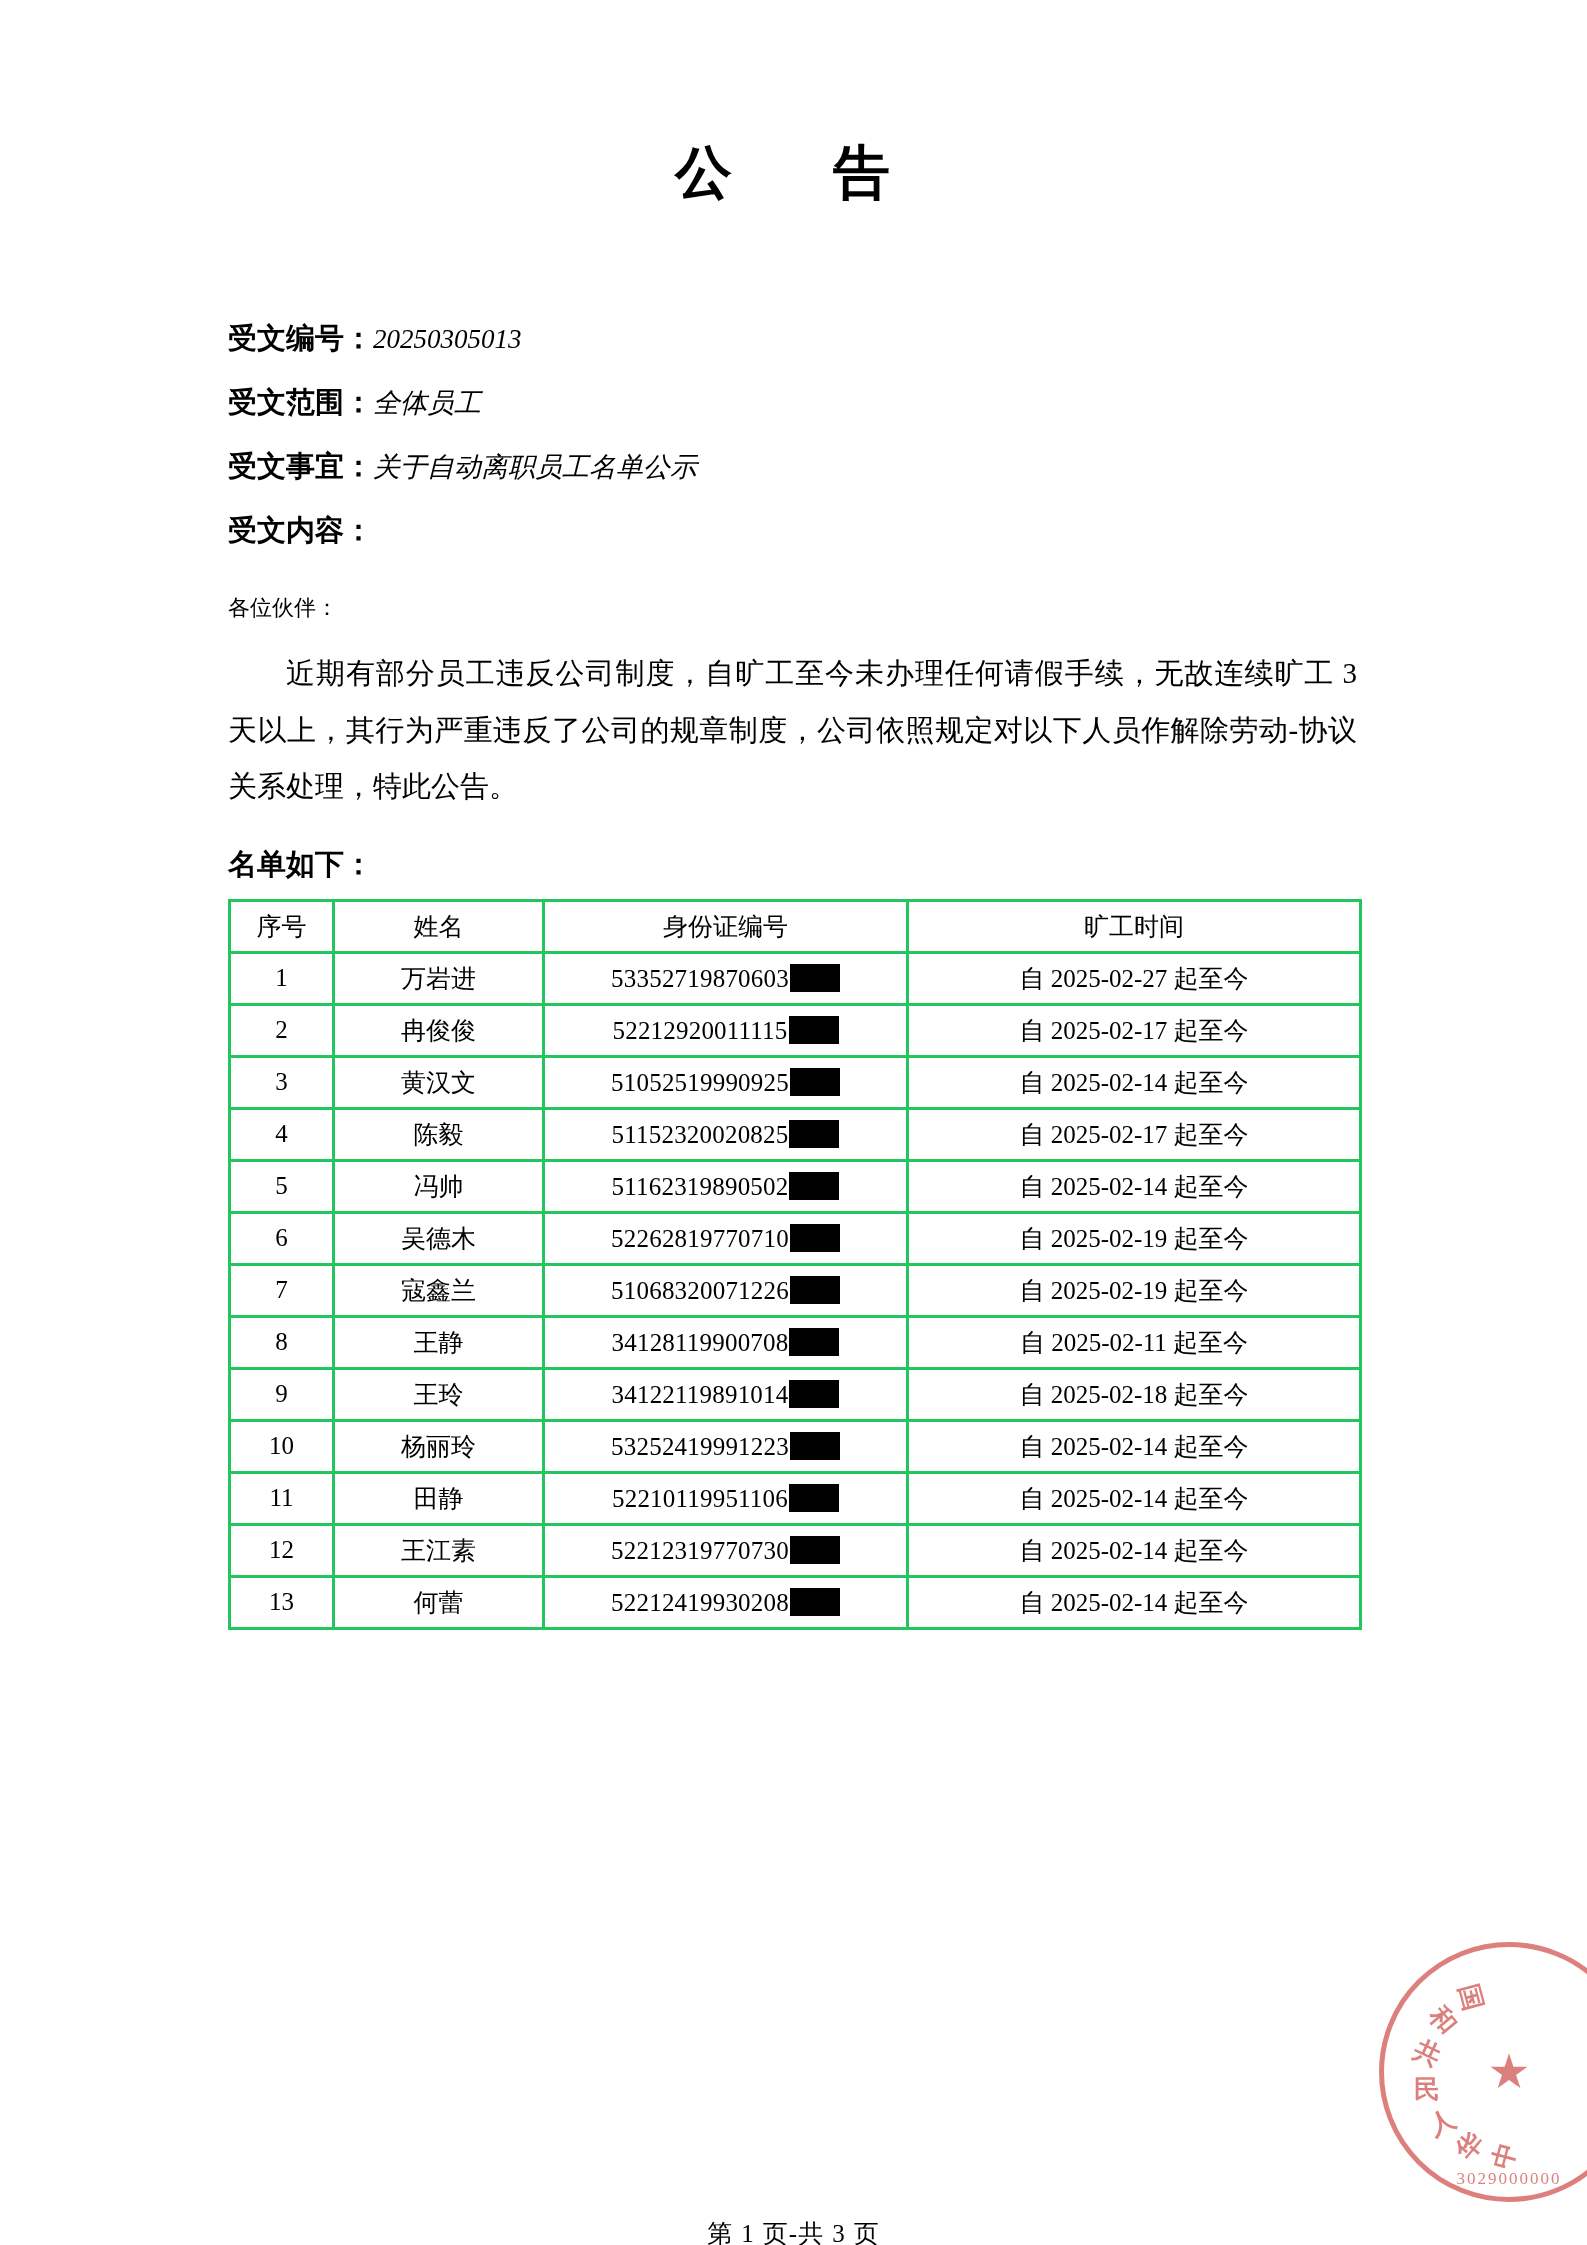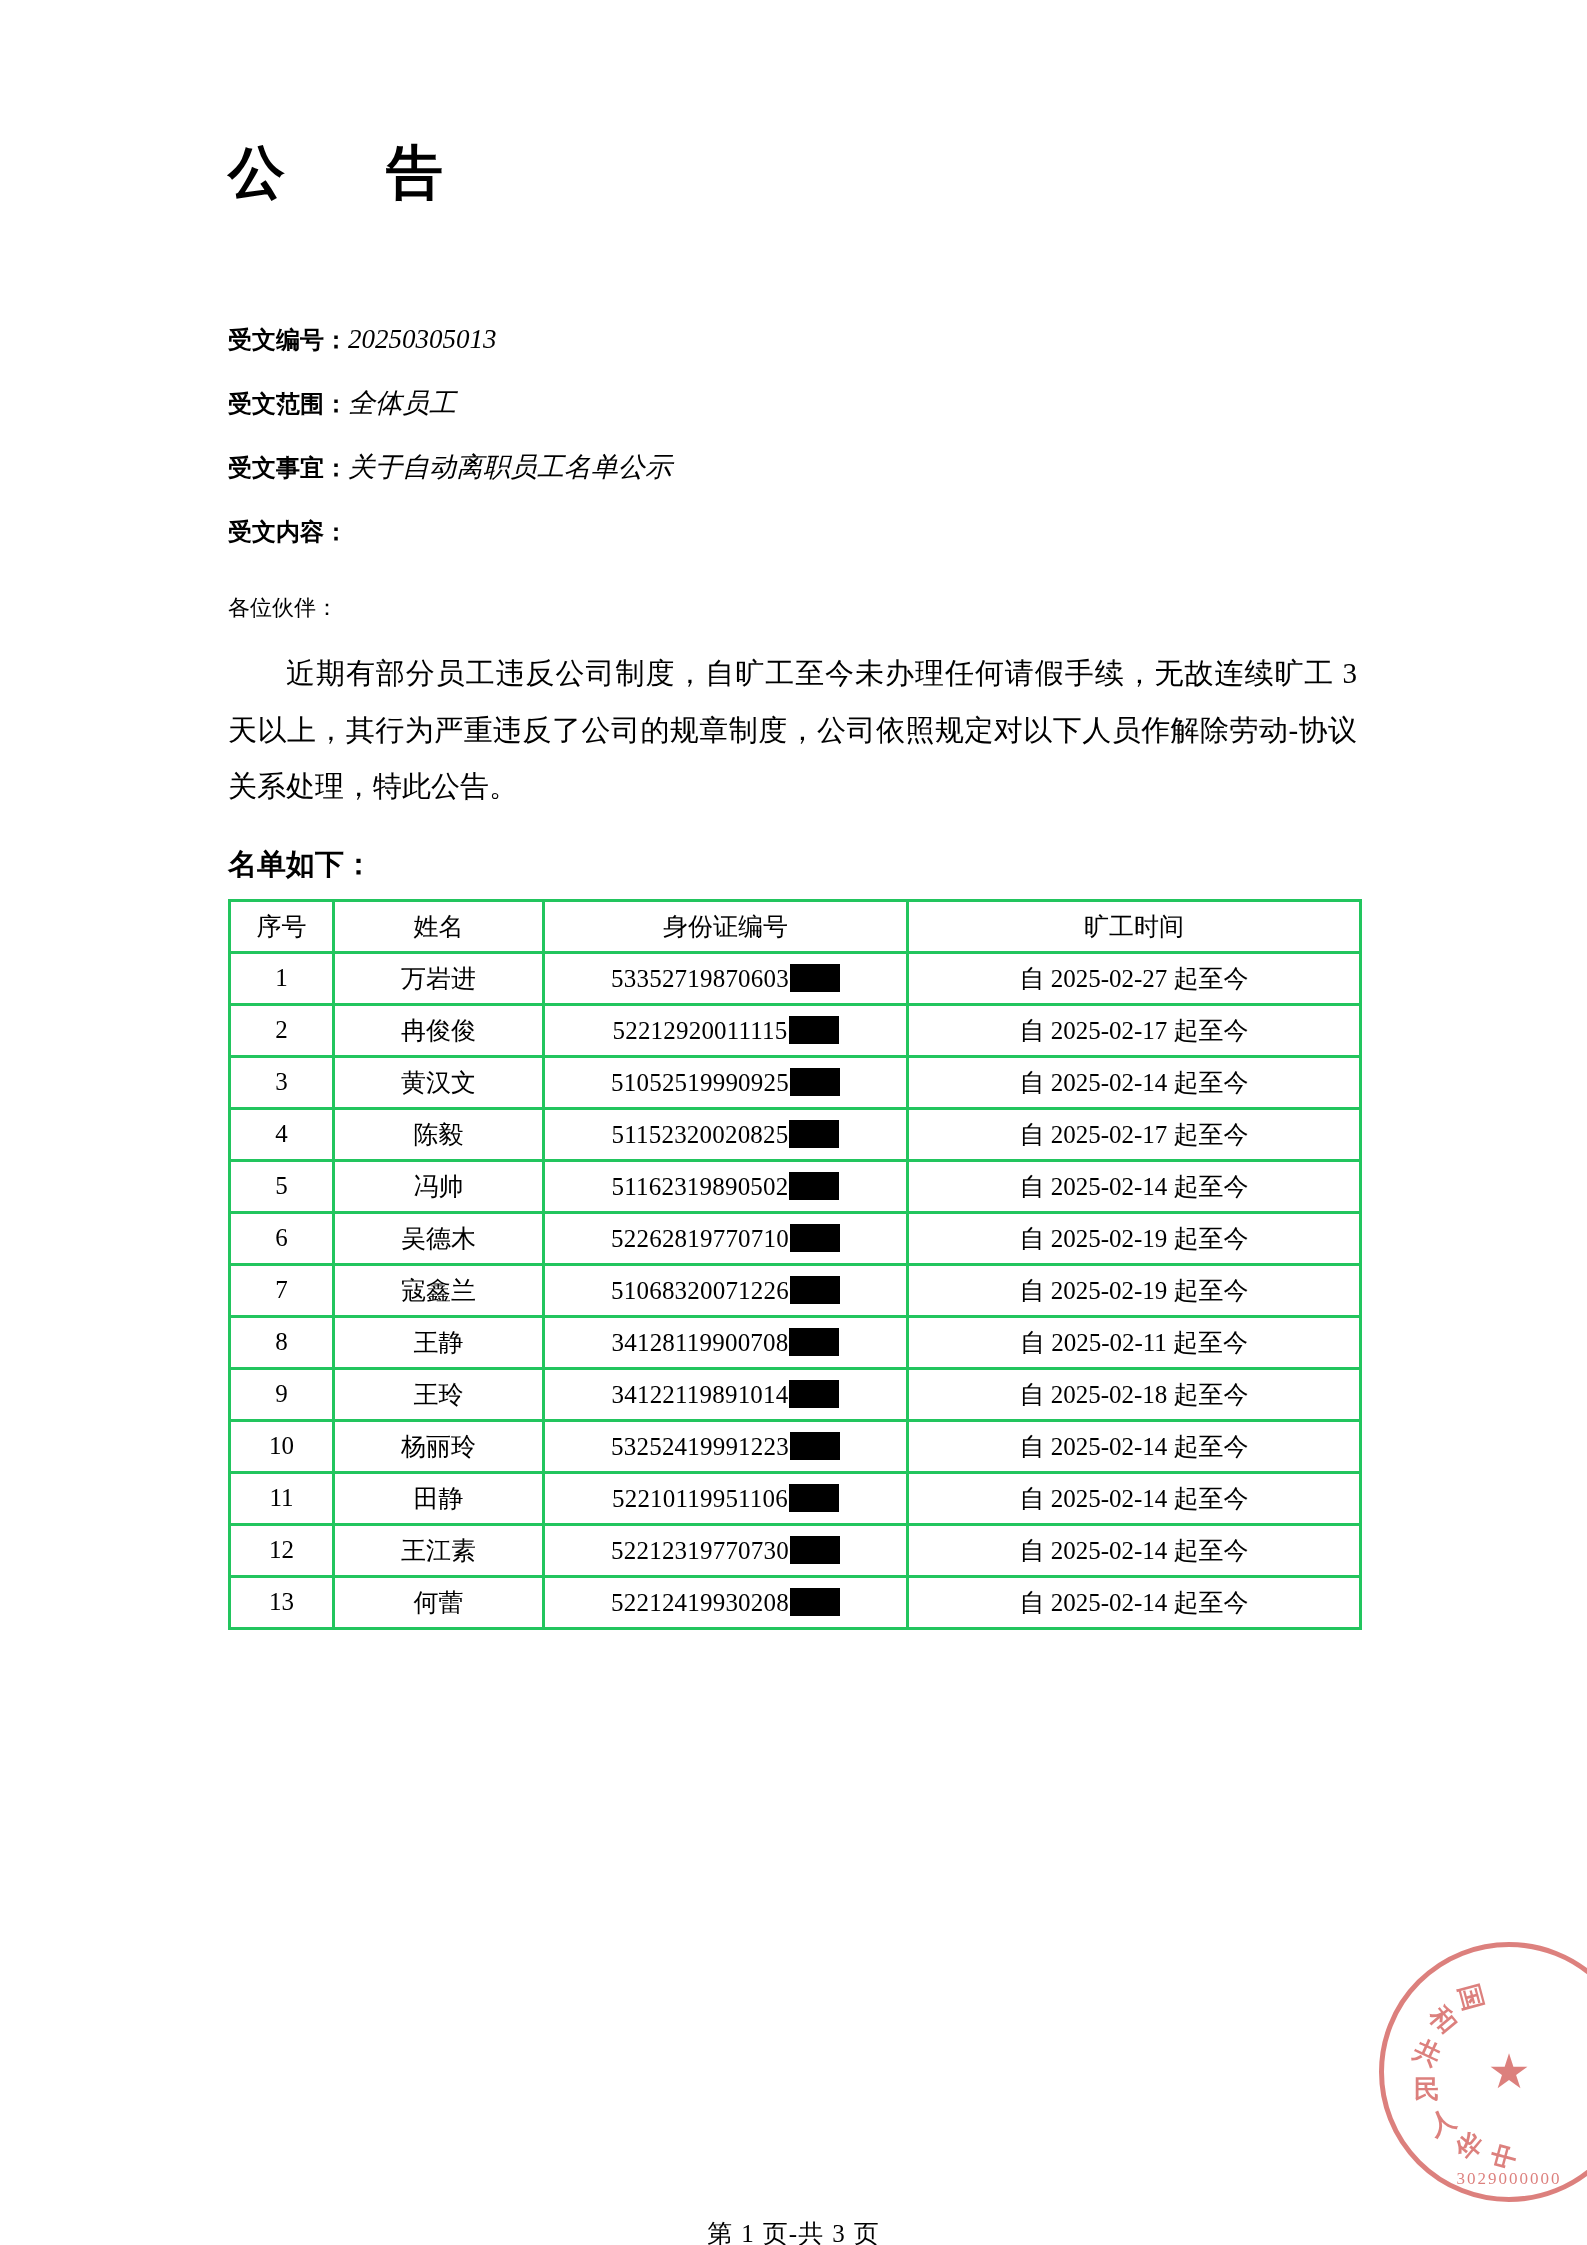--- a/index.html
+++ b/index.html
@@ -16,40 +16,40 @@
     overflow: hidden;
   }
   .page {
     position: relative;
     width: 1587px;
     height: 2245px;
     box-sizing: border-box;
     padding: 0 228px;
   }
   .doc-title {
-    text-align: left;
+    text-align: center;
     font-size: 57px;
     font-weight: bold;
     letter-spacing: 22px;
     margin-top: 135px;
     margin-bottom: 0;
     font-family: "Liberation Serif", "DejaVu Serif", serif;
   }
   .meta-block {
     margin-top: 112px;
   }
   .meta-row {
     font-size: 29px;
     line-height: 1.0;
     margin-bottom: 35px;
     white-space: nowrap;
   }
   .meta-label {
     font-weight: bold;
-    font-size: 24px;
+    font-size: 29px;
     text-align: right;
   }
   .meta-value {
     font-weight: normal;
     font-size: 27px;
     font-style: italic;
   }
   .salutation {
     font-size: 22px;
     margin-top: 48px;

